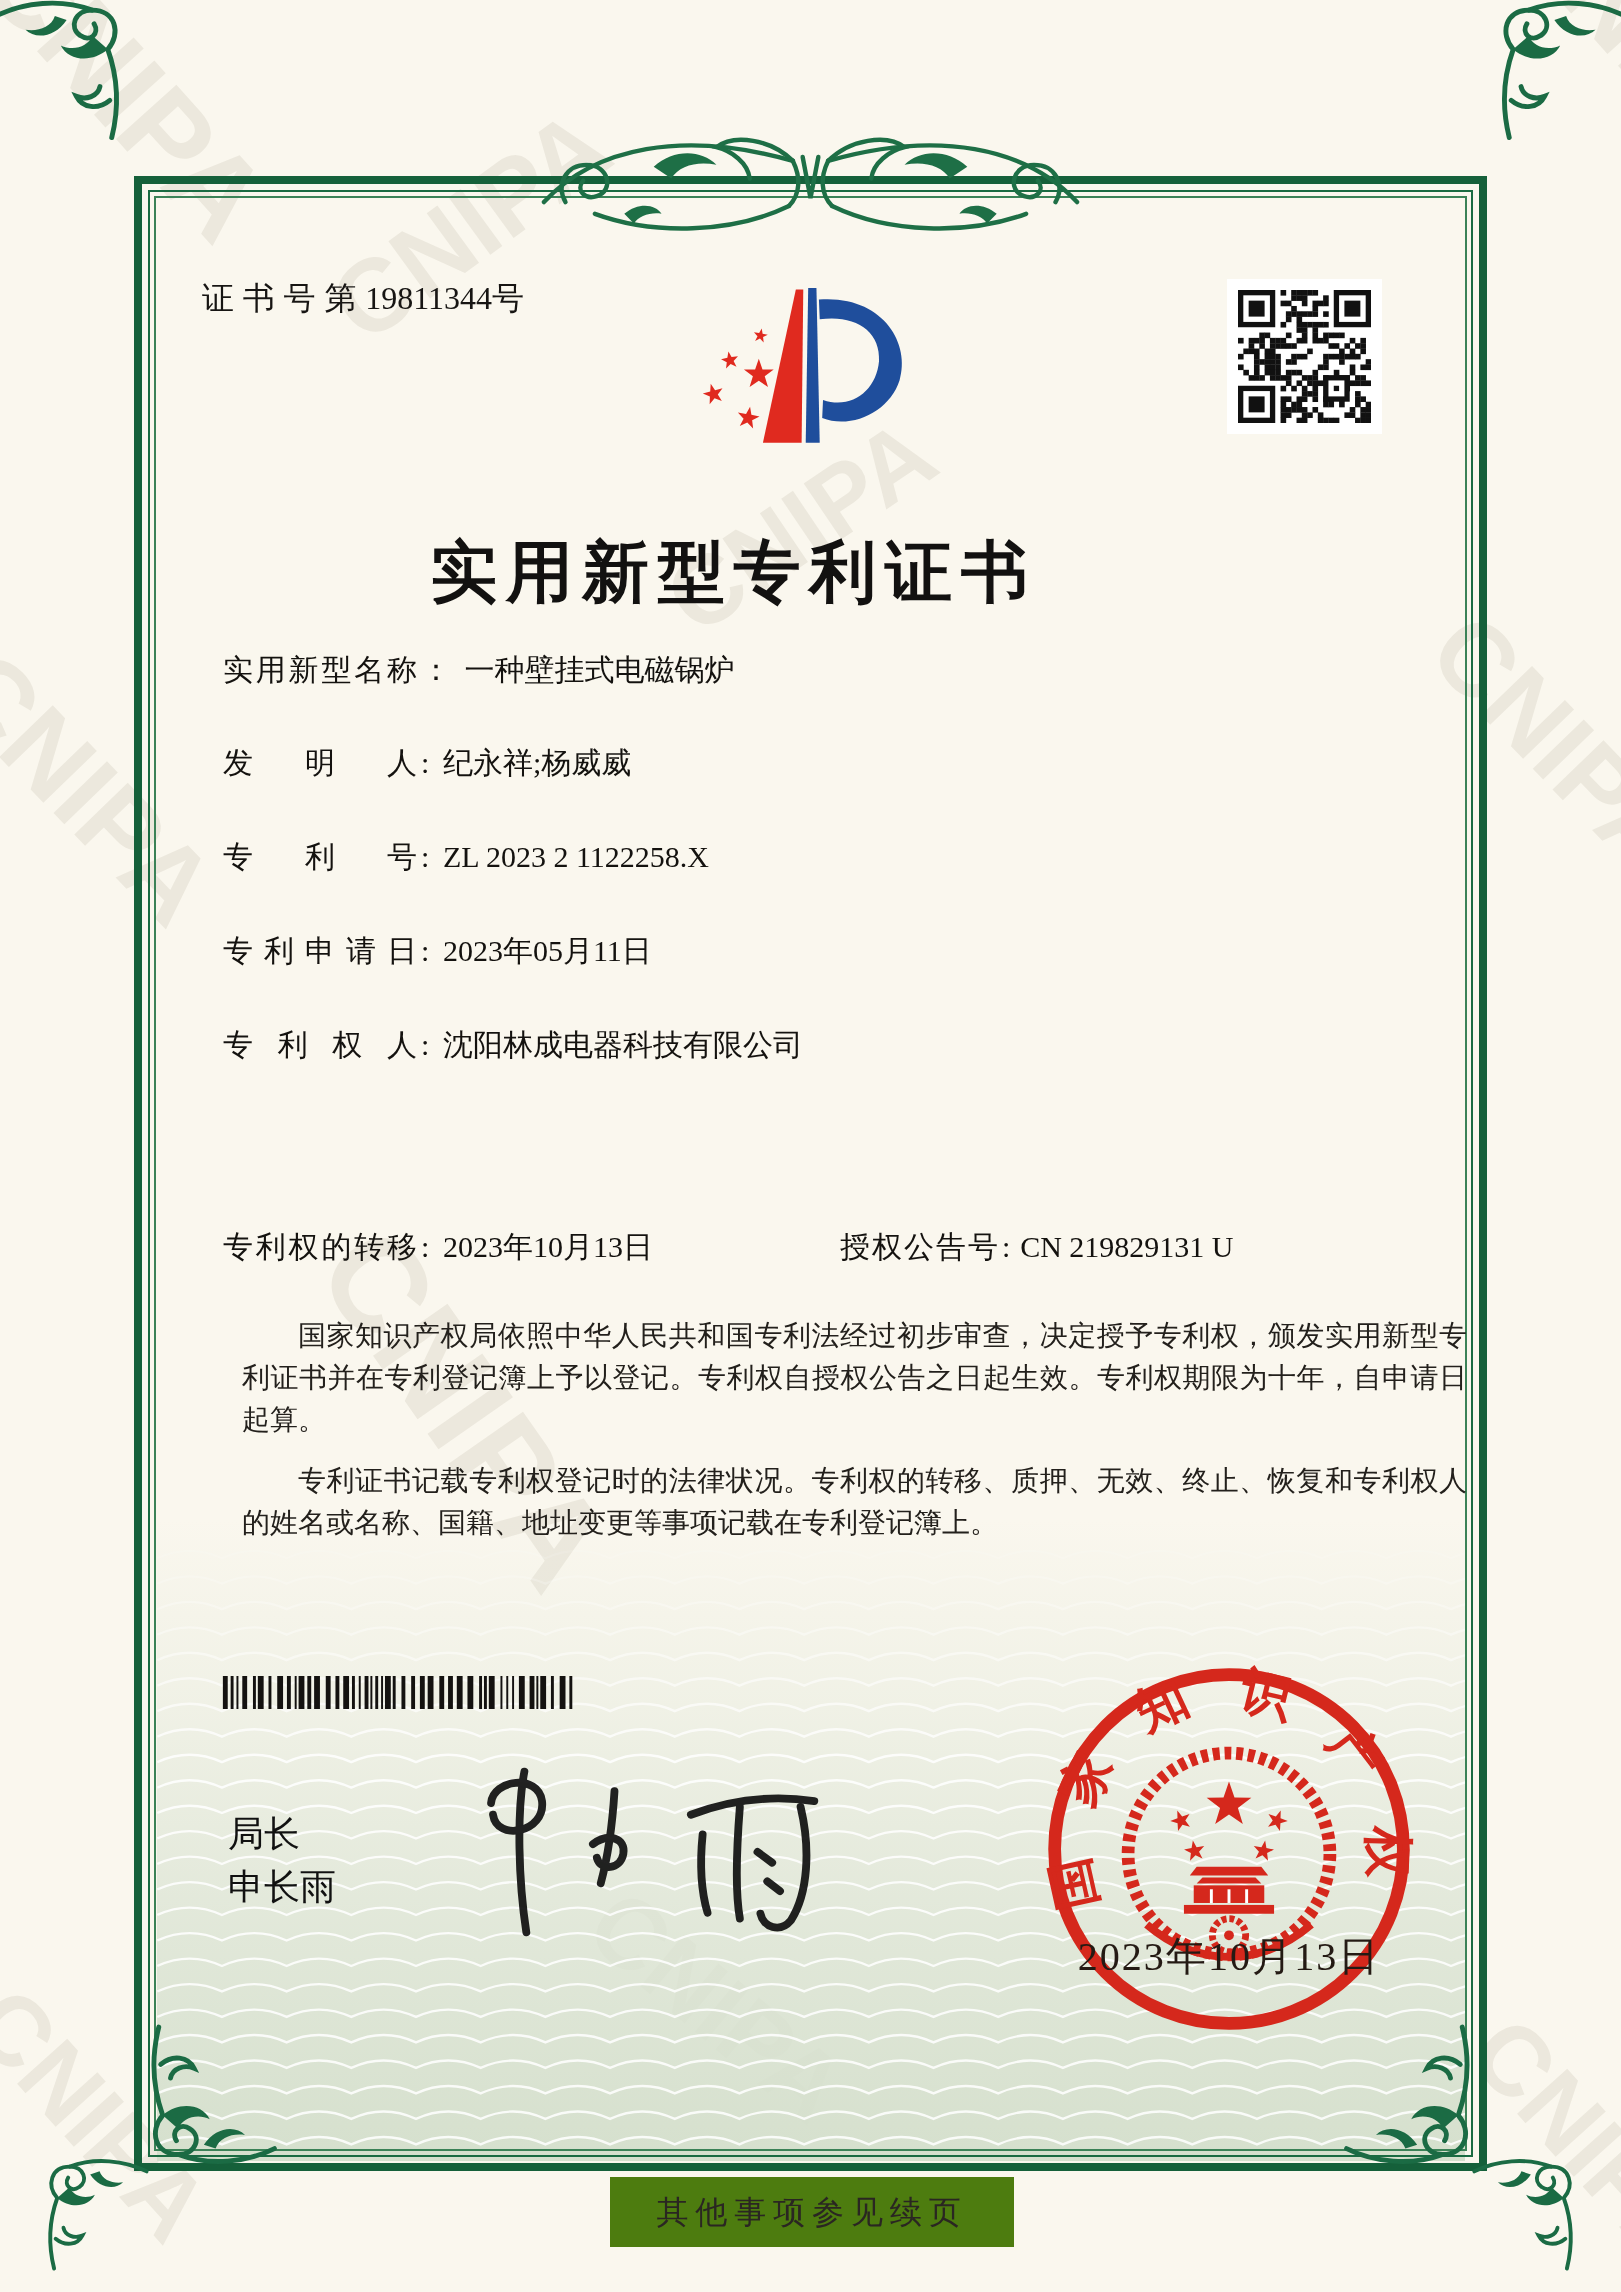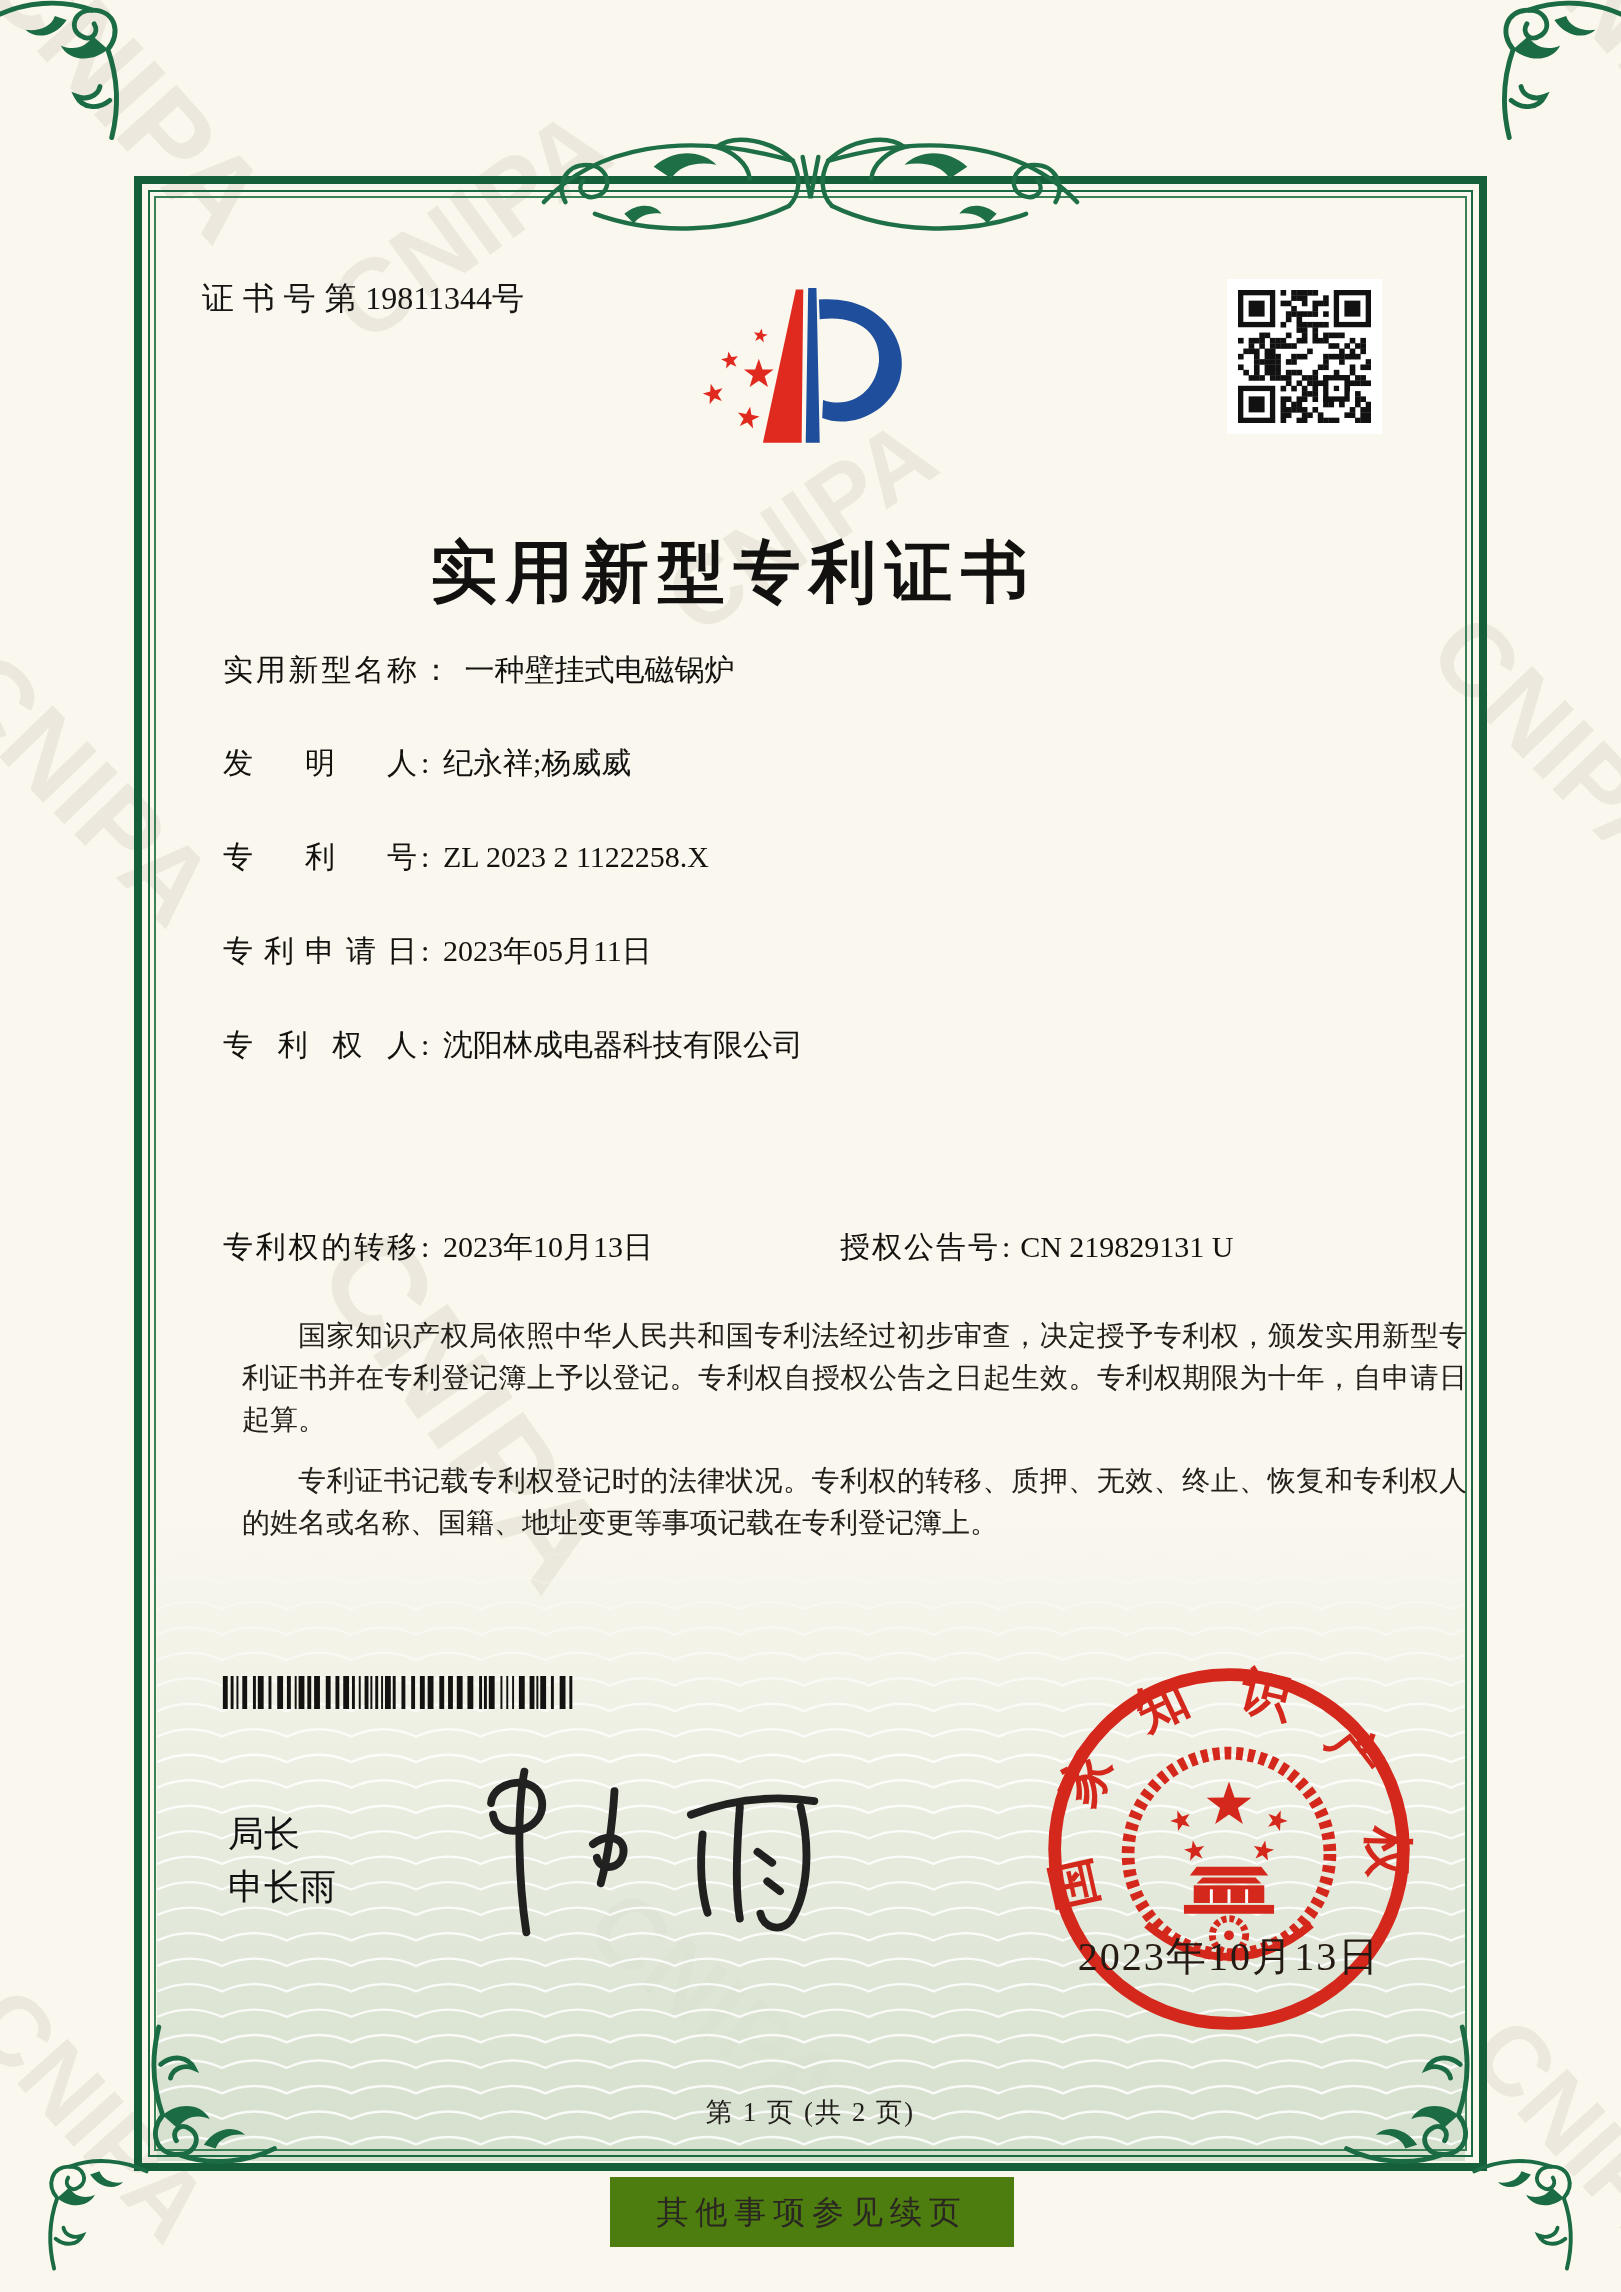--- a/index.html
+++ b/index.html
@@ -521,17 +521,16 @@
         <line x1="196" y1="236" x2="196" y2="250"></line>
         <line x1="214" y1="236" x2="214" y2="250"></line>
       </g>
       <circle cx="196" cy="283" r="17" stroke-width="7" stroke-dasharray="5 3"></circle>
       <circle cx="196" cy="283" r="5" fill="#d5281c" stroke="none"></circle>
       <path d="M112,272 C140,296 168,305 196,305 M280,272 C252,296 224,305 196,305" stroke-width="8"></path>
     </g>
     <text x="196" y="318" text-anchor="middle" font-size="41" fill="#241a14" letter-spacing="2" style="font-family:'Liberation Serif',serif;">2023年10月13日</text>
   </svg>
 
-  <div class="footerpage">第 1 页 (共 2 页)</div>
   <div class="note">其他事项参见续页</div>
 
 </div>
 
 
 </body></html>

